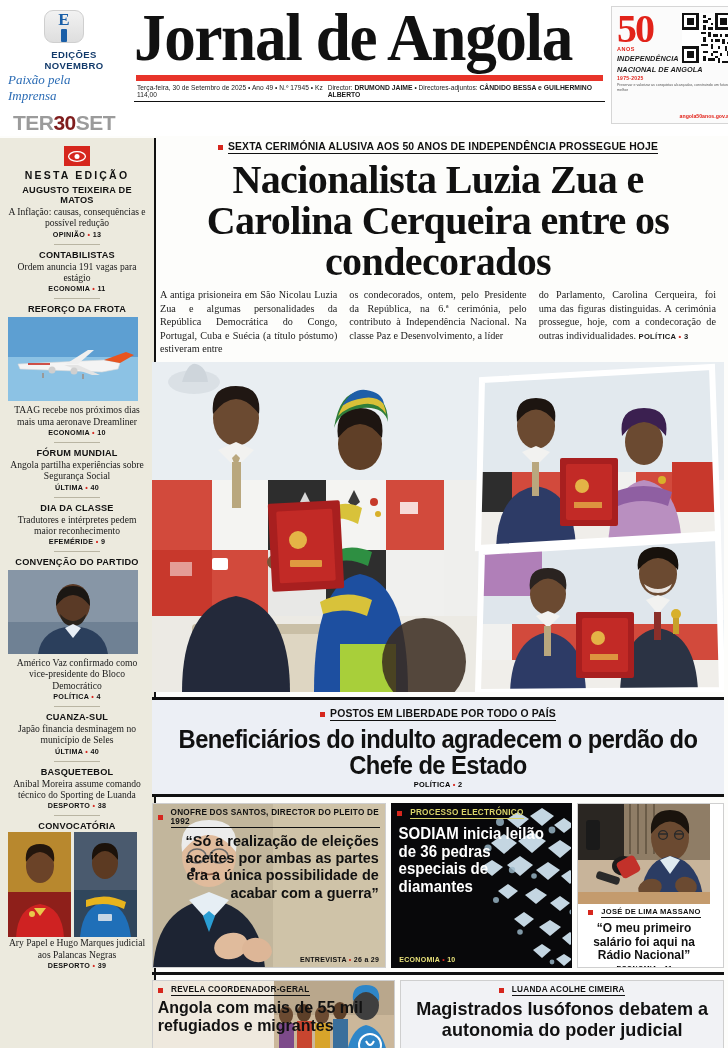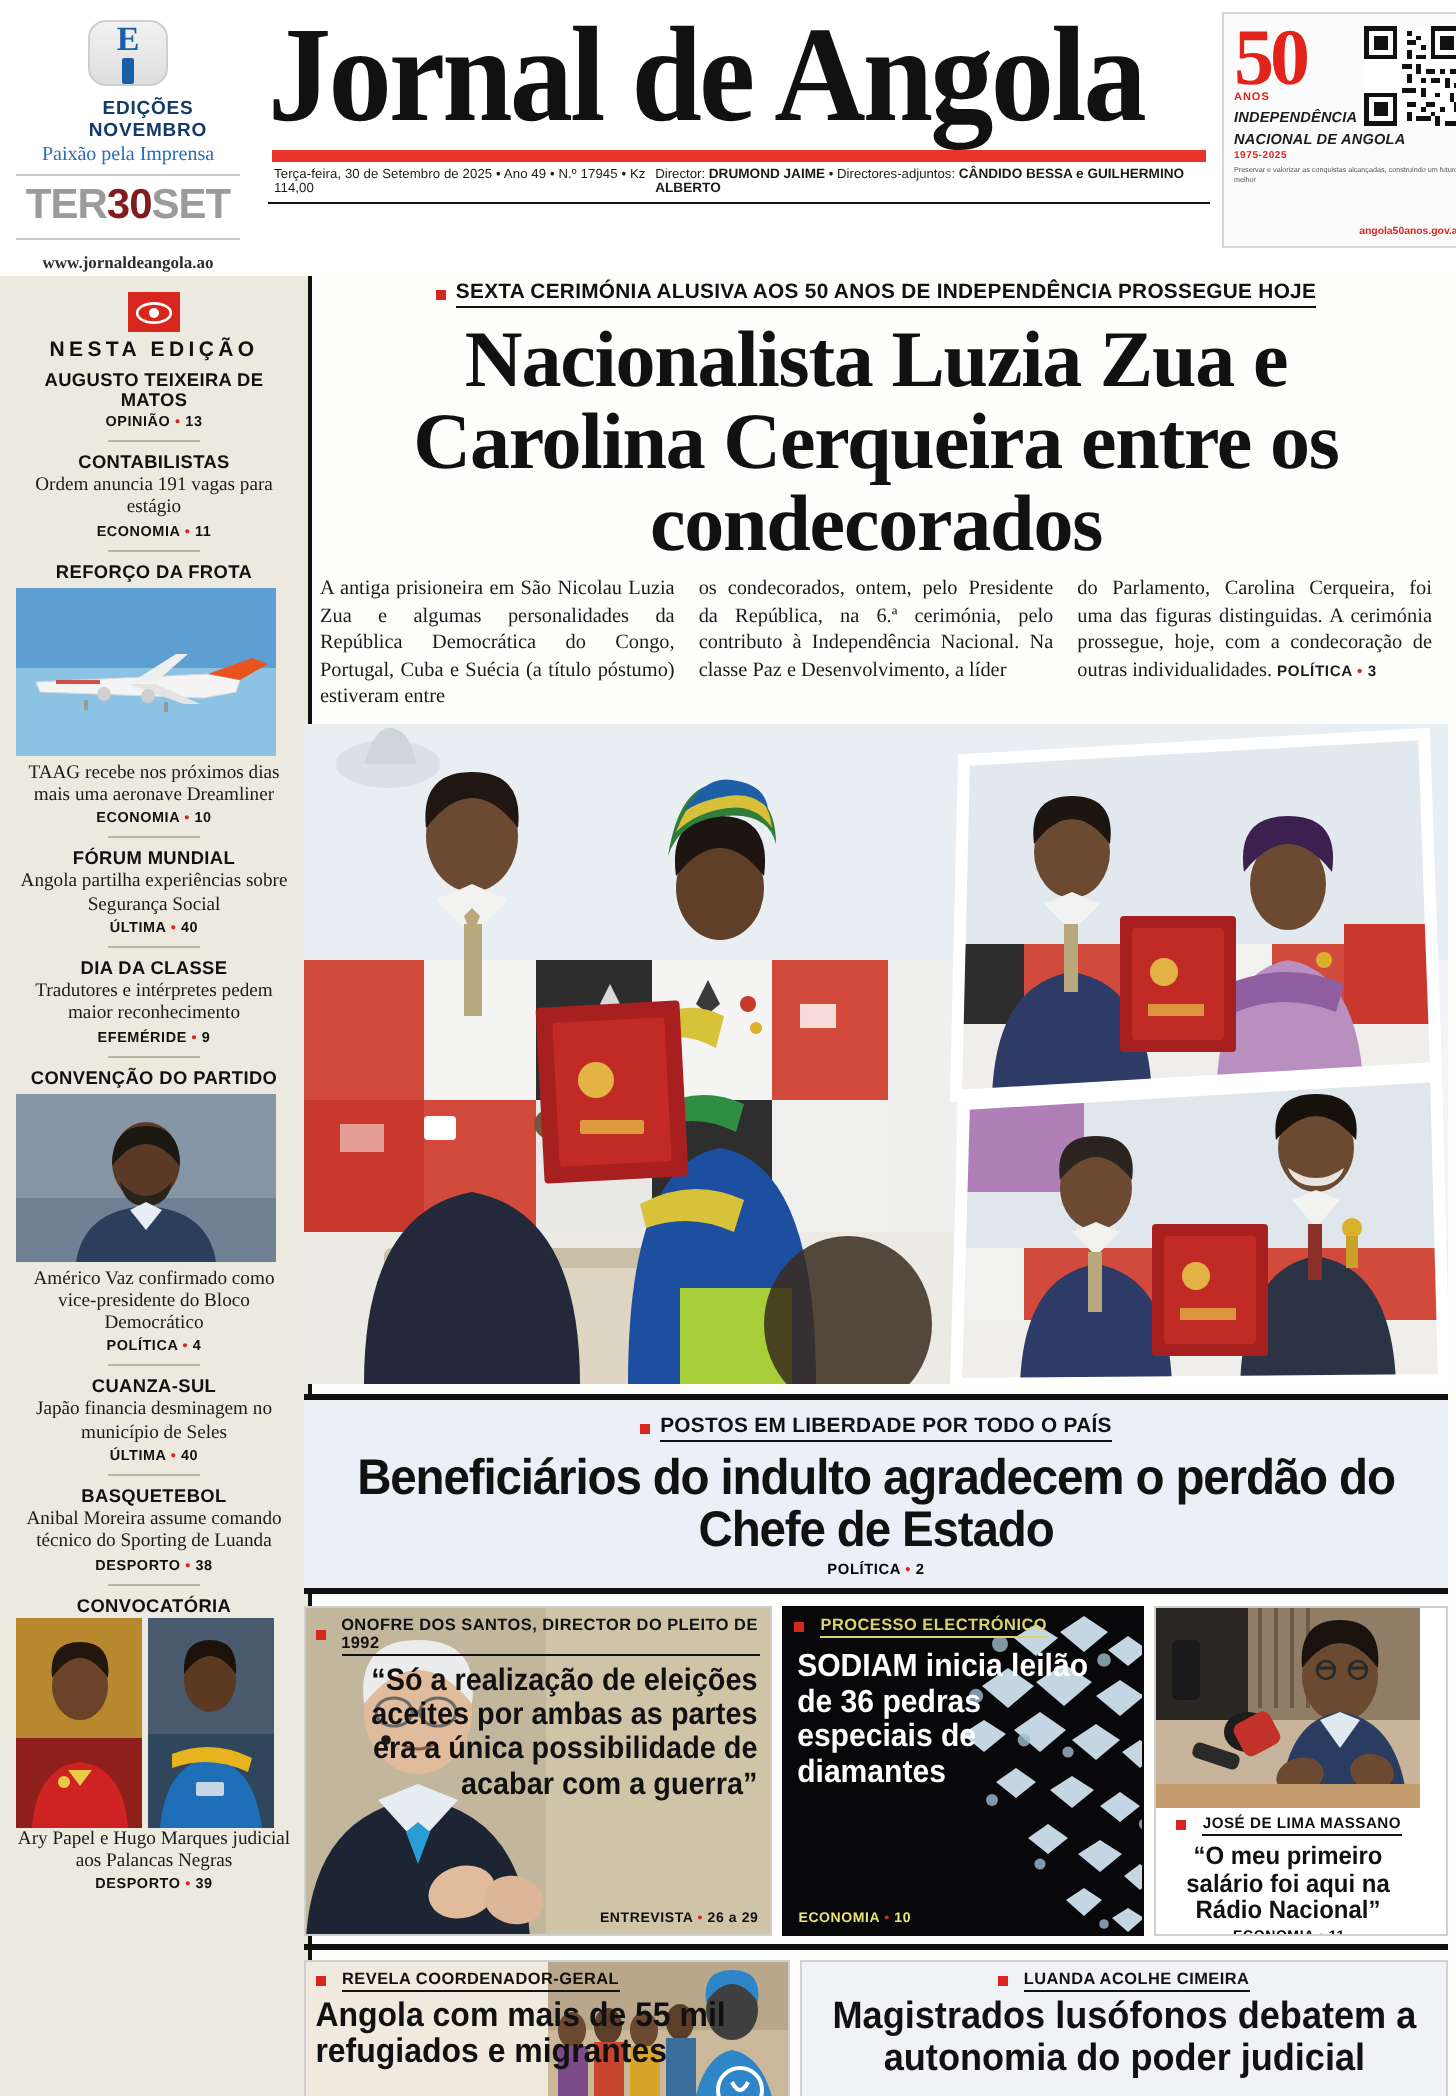--- a/index.html
+++ b/index.html
@@ -39,22 +39,22 @@
     font-family: "Liberation Serif", serif;
     font-weight: bold; font-size: 17px; color: #1a5fa8;
     line-height: 1; text-align: center;
   }
   .ednov-glyph .bar { display:block; width:6px; height:13px; background:#1a5fa8; margin:1px auto 0 auto; border-radius:1px;}
   .ednov-name {
     margin-top: 6px; font-size: 9.5px; font-weight: bold;
     letter-spacing: .4px; color: #123a6b; text-align: center; margin-left: 20px;
   }
   .ednov-tag {
-    font-family: "Liberation Serif", serif; 
-    font-size: 10px; color: #2b6cb5; margin-top: 1px;
+    font-family: "Liberation Serif", serif; font-style: italic;
+    font-size: 13px; color: #2b6cb5; margin-top: 1px;
   }
   .rule-thin { width: 112px; height: 1px; background: #c9c9c9; margin: 4px 0 3px; }
   .terdate {
     font-size: 21px; font-weight: bold; letter-spacing: -0.5px;
     font-family: "Liberation Sans", sans-serif;
   }
   .terdate .g { color: #9b9b9b; }
   .terdate .b { color: #7f1d1d; }
   .ednov-url {
     font-family: "Liberation Serif", serif; font-weight: bold;
@@ -363,20 +363,21 @@
     <div class="eye-sq">
       <svg width="18" height="11" viewBox="0 0 18 11">
           <ellipse cx="9" cy="5.5" rx="8.4" ry="4.8" fill="none" stroke="#fff" stroke-width="1.3"></ellipse>
           <circle cx="9" cy="5.5" r="2.5" fill="#fff"></circle>
         </svg>
     </div>
     <div class="nesta">NESTA EDIÇÃO</div>
 
     <div class="si">
       <div class="si-kicker">AUGUSTO TEIXEIRA DE MATOS</div>
+      <div class="si-text">A Inflação: causas, consequências e possível redução</div>
       <div class="si-sec"><span>OPINIÃO</span> <span class="dot">•</span> <span>13</span></div>
     </div>
     <div class="si-div"></div>
 
     <div class="si">
       <div class="si-kicker">CONTABILISTAS</div>
       <div class="si-text">Ordem anuncia 191 vagas para estágio</div>
       <div class="si-sec"><span>ECONOMIA</span> <span class="dot">•</span> <span>11</span></div>
     </div>
     <div class="si-div"></div>

